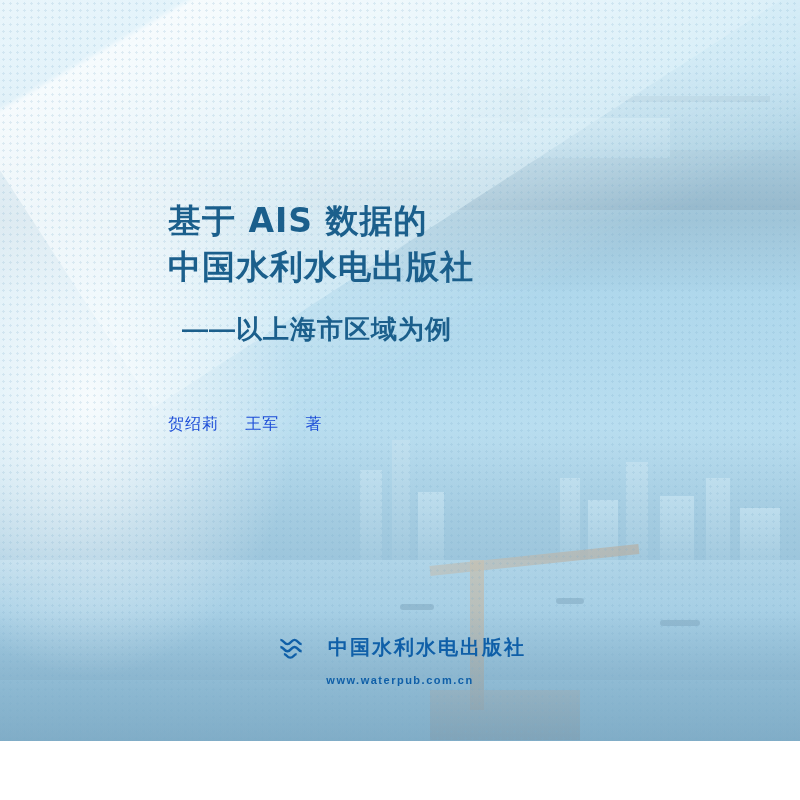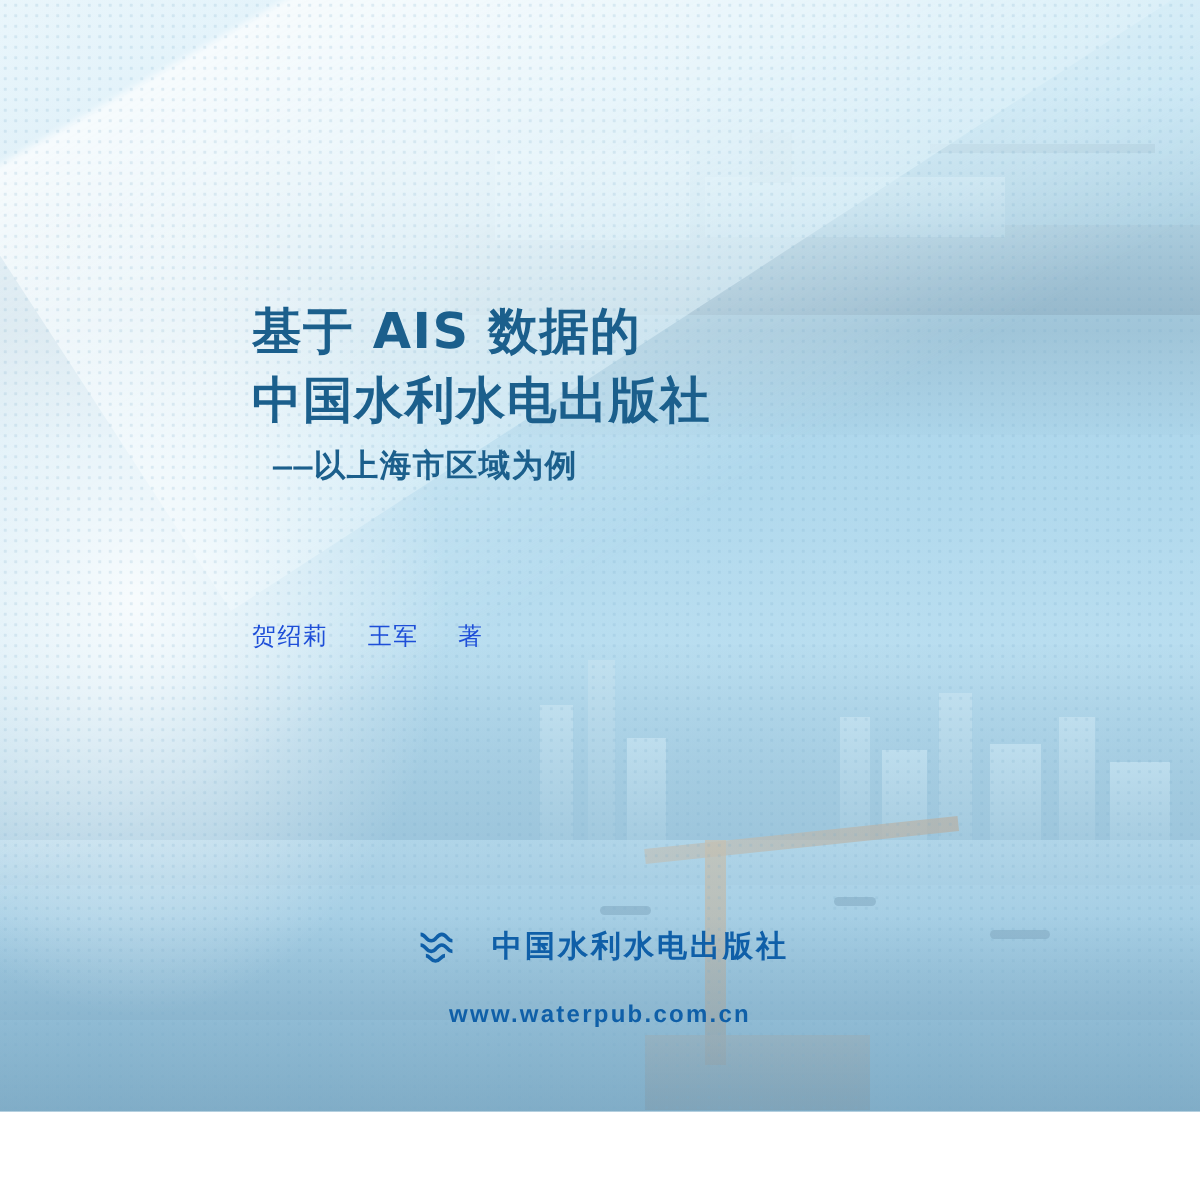--- a/index.html
+++ b/index.html
@@ -161,25 +161,25 @@
   .title-line {
     font-family: "DejaVu Sans", "Liberation Sans", sans-serif;
     font-weight: bold;
     font-size: 33px;
     line-height: 46px;
     color: #1b5f8c;
     letter-spacing: 1px;
     white-space: nowrap;
   }
   .subtitle {
-    margin-top: 6px;
+    margin-top: 22px;
     margin-left: 14px;
-    font-family: Liberation Mono, monospace;
-    font-weight: bold;
-    font-size: 21px;
+    font-family: Liberation Sans, sans-serif;
+    font-weight: bold;
+    font-size: 26px;
     color: #1b5f8c;
     letter-spacing: 1px;
     white-space: nowrap;
   }
   .authors {
     position: absolute;
     left: 168px;
     top: 414px;
     font-family: "DejaVu Sans", "Liberation Sans", sans-serif;
     font-size: 16px;
@@ -207,23 +207,23 @@
   }
   .pub-name {
     font-family: "DejaVu Sans", "Liberation Sans", sans-serif;
     font-size: 20px;
     font-weight: bold;
     color: #0f5fa8;
     letter-spacing: 2px;
     white-space: nowrap;
   }
   .pub-url {
-    margin-top: 16px;
+    margin-top: 6px;
     font-family: "Liberation Sans", sans-serif;
-    font-size: 16px;
+    font-size: 11px;
     font-weight: bold;
     color: #0f5fa8;
     letter-spacing: 1.5px;
   }
 </style>
 </head>
 <body>
 
 <div class="cover">
 

